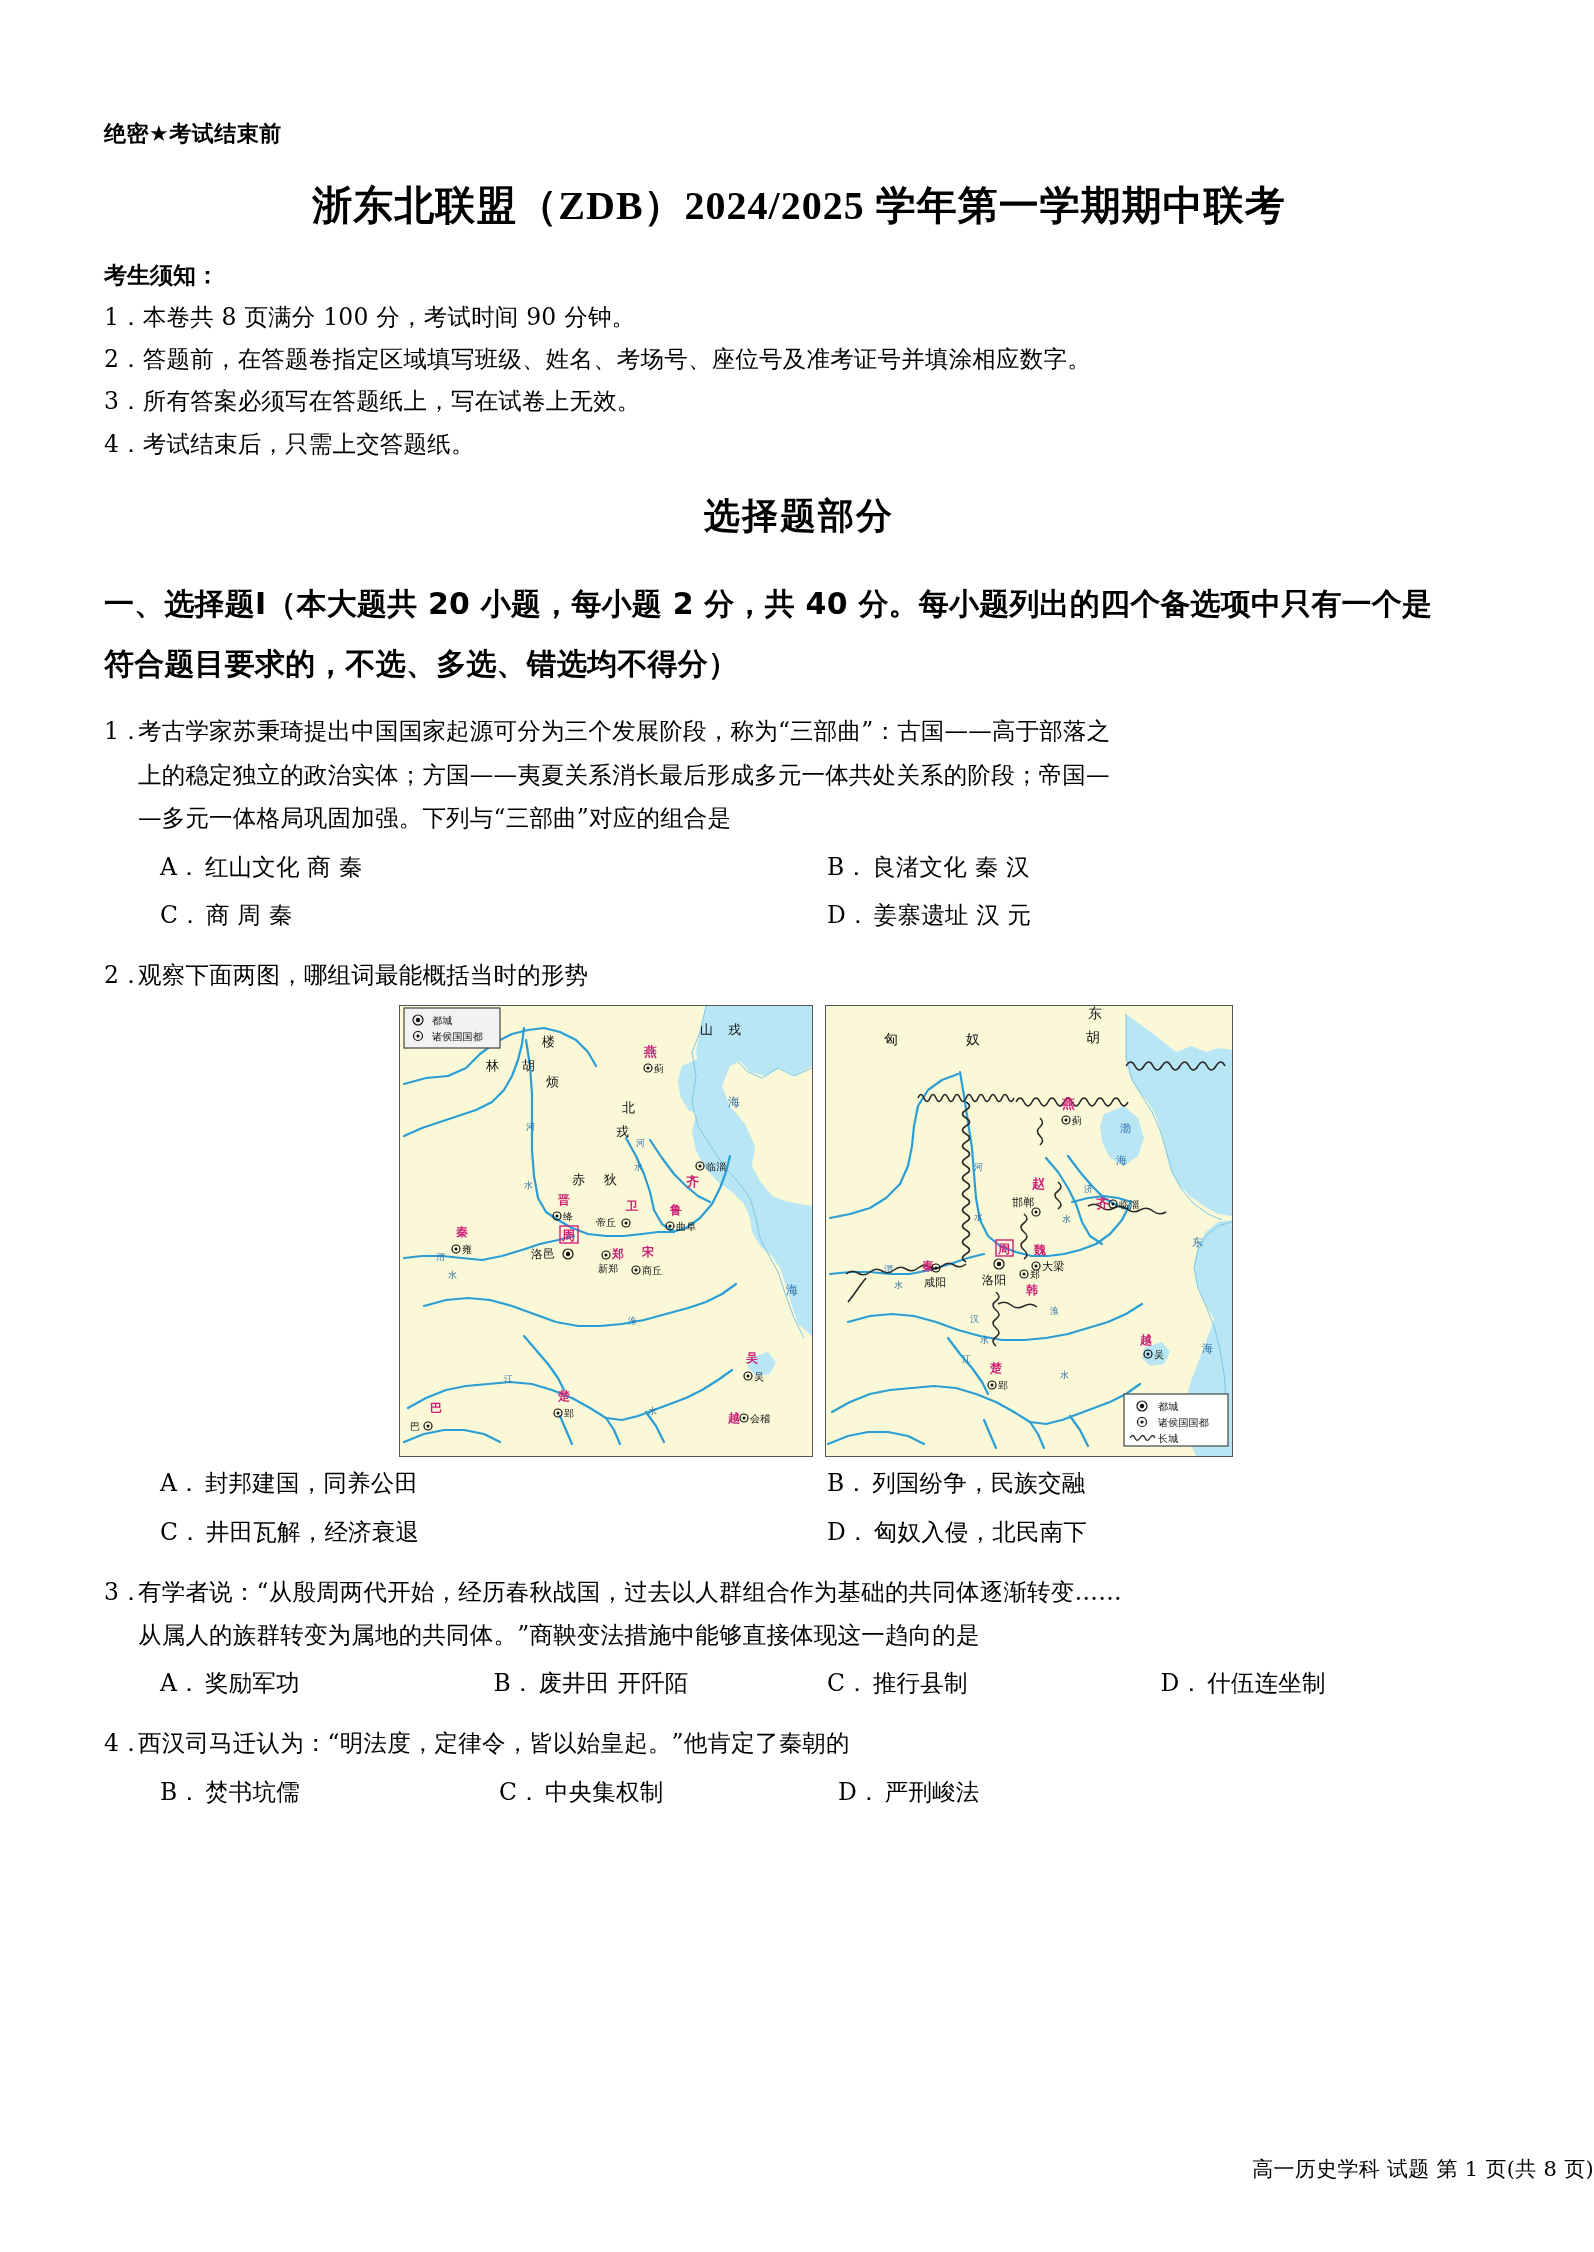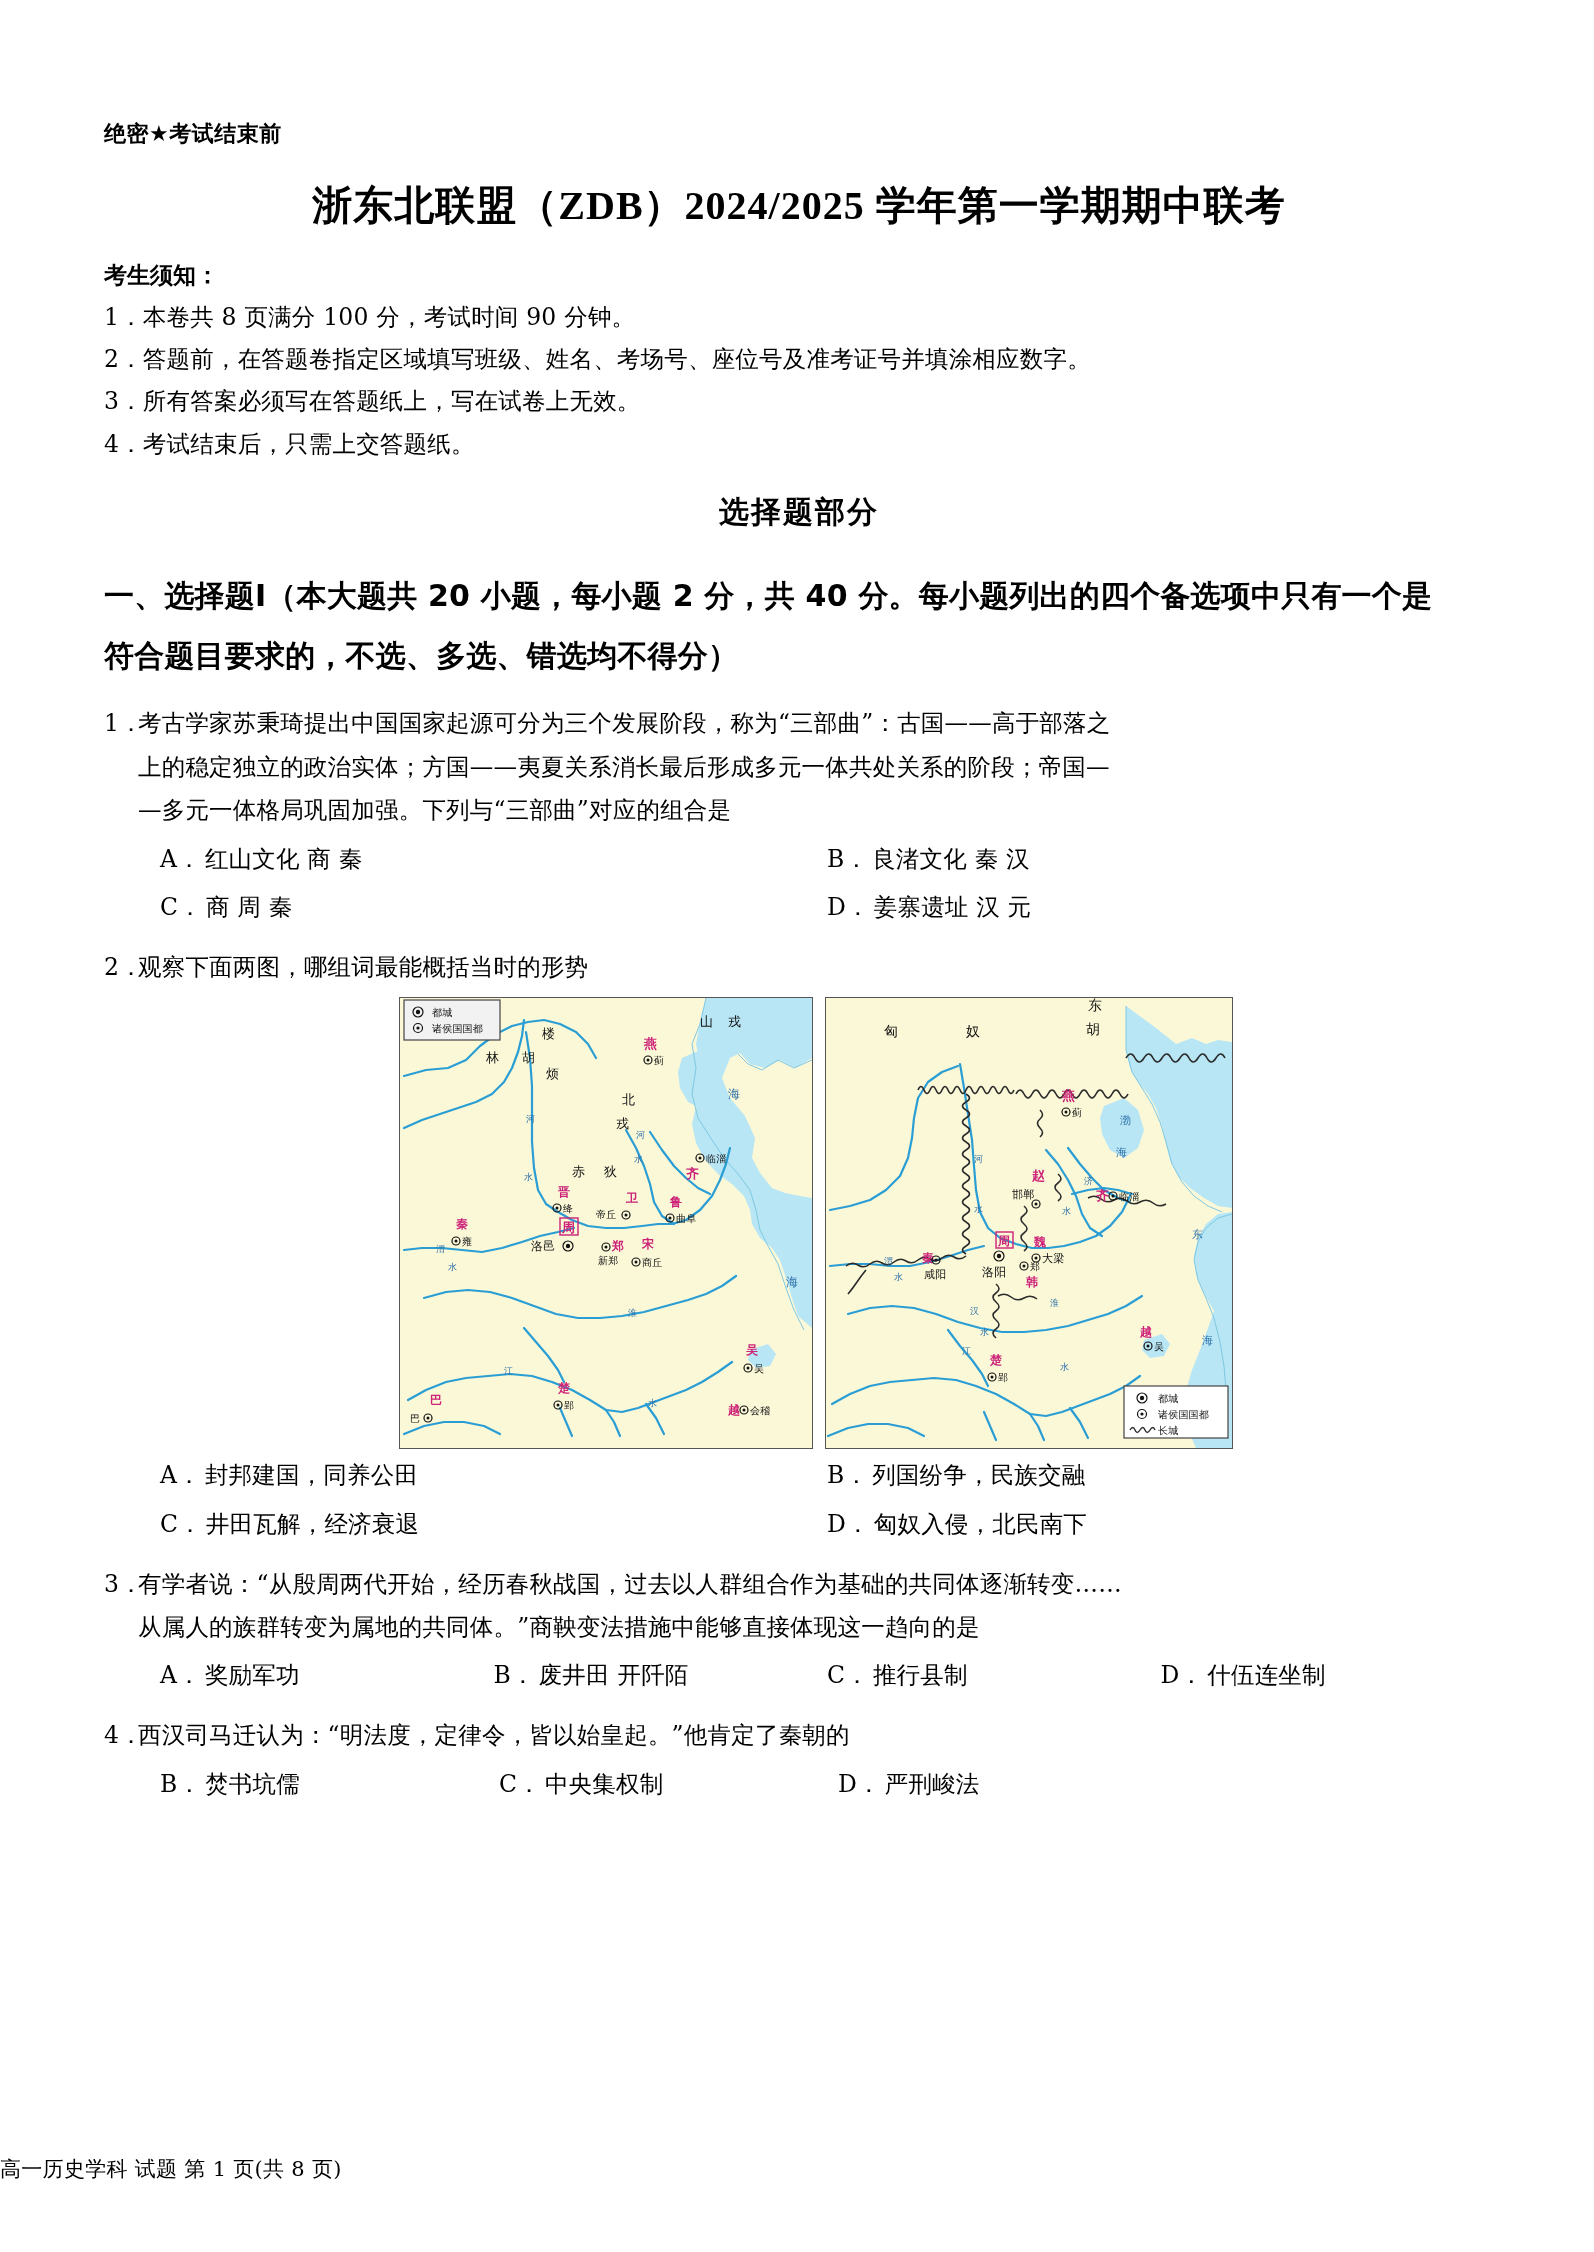--- a/index.html
+++ b/index.html
@@ -71,21 +71,21 @@
     margin-top: 13px;
     line-height: 1.25;
     letter-spacing: 0.2px;
   }
 
   
   .part-title {
     text-align: center;
     font-family: Liberation Serif, serif;
     font-weight: 700;
-    font-size: 30px;
+    font-size: 36px;
     margin-top: 33px;
     letter-spacing: 2px;
   }
   .section-head {
     font-family: "DejaVu Sans", "Liberation Sans", sans-serif;
     font-weight: 700;
     font-size: 30px;
     margin-top: 33px;
     line-height: 2.0;
     letter-spacing: 0.2px;
@@ -139,21 +139,21 @@
     background: #fbf8d8;
     padding: 0;
     line-height: 0;
   }
 
   
   .footer {
     position: absolute;
     left: 0; right: 0;
     top: 2155px;
-    text-align: left;
+    text-align: right;
     font-size: 21px;
     letter-spacing: 0.3px;
   }
 </style>
 </head>
 <body>
 
 <div class="page">
   <div class="inner">
 

